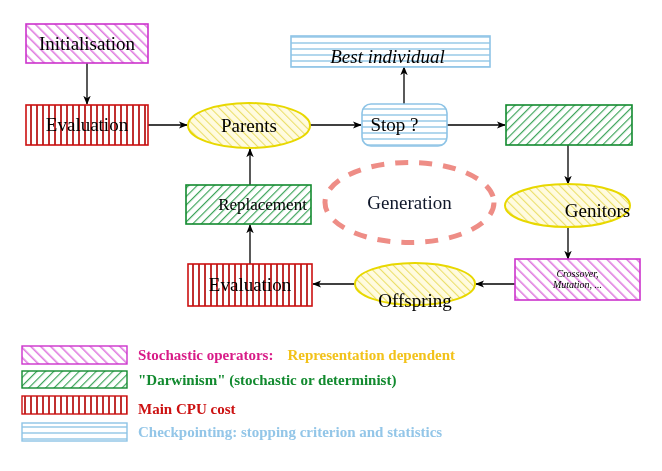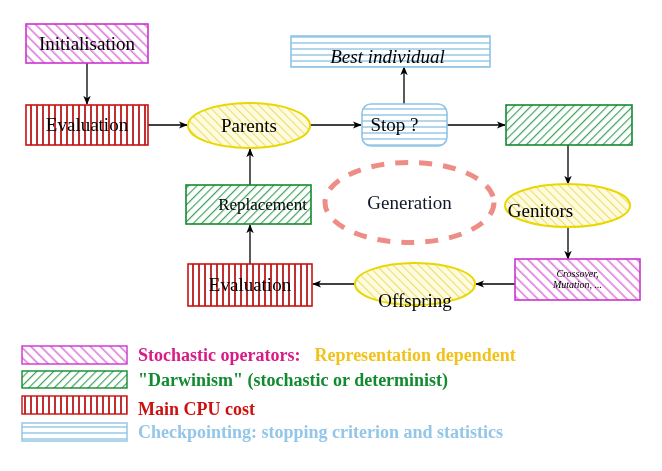--- a/index.html
+++ b/index.html
@@ -41,21 +41,21 @@
   .gen-label {
     color: #0f172a;
     font-size: 19px;
   }
   .legend-row {
     position: absolute;
     display: flex;
     align-items: center;
   }
   .legend-text {
-    font-size: 18px;
+    font-size: 15px;
     font-weight: bold;
     white-space: pre;
   }
   .lg-magenta { color: #d81b87; }
   .lg-gold    { color: #f2c21a; }
   .lg-green   { color: #128a2f; }
   .lg-red     { color: #cc1111; margin-top: 8px; }
   .lg-blue    { color: #93c6e8; }
 </style>
 </head>
@@ -138,21 +138,21 @@
 
   <div class="node-label lbl-big" style="left:26px; top:105px; width:122px; height:40px;">Evaluation</div>
 
   <div class="node-label lbl-big" style="left:188px; top:103px; width:122px; height:45px;">Parents</div>
 
   <div class="node-label lbl-big" style="left:288px; top:36px; width:199px; height:41px;font-style:italic;">Best individual</div>
 
   <div class="node-label lbl-big" style="left:362px; top:104px; width:65px; height:42px;">Stop ?</div>
 
 
-  <div class="node-label lbl-big" style="left:478px; top:184px; width:125px; height:54px;">Genitors</div>
+  <div class="node-label lbl-big" style="left:535px; top:184px; width:125px; height:54px;">Genitors</div>
 
   <div class="node-label lbl-small" style="left:515px; top:259px; width:125px; height:41px;">Crossover,
 Mutation, ...</div>
 
   <div class="node-label lbl-big" style="left:355px; top:280px; width:120px; height:42px;">Offspring</div>
 
   <div class="node-label lbl-big" style="left:188px; top:264px; width:124px; height:42px;">Evaluation</div>
 
   <div class="node-label lbl-med" style="left:200px; top:185px; width:125px; height:39px;">Replacement</div>
 

